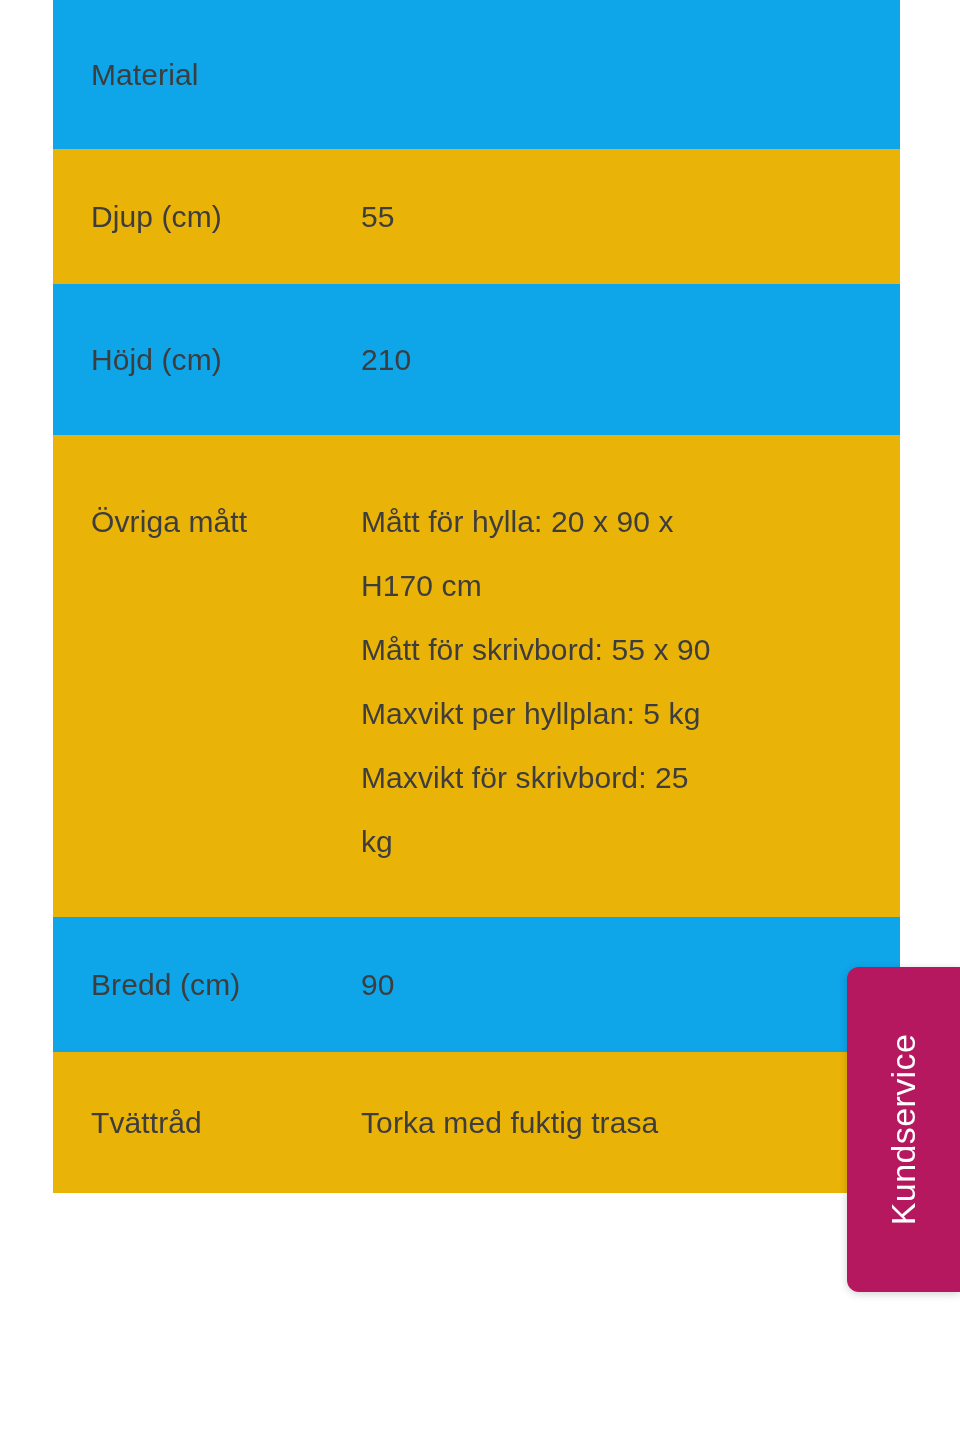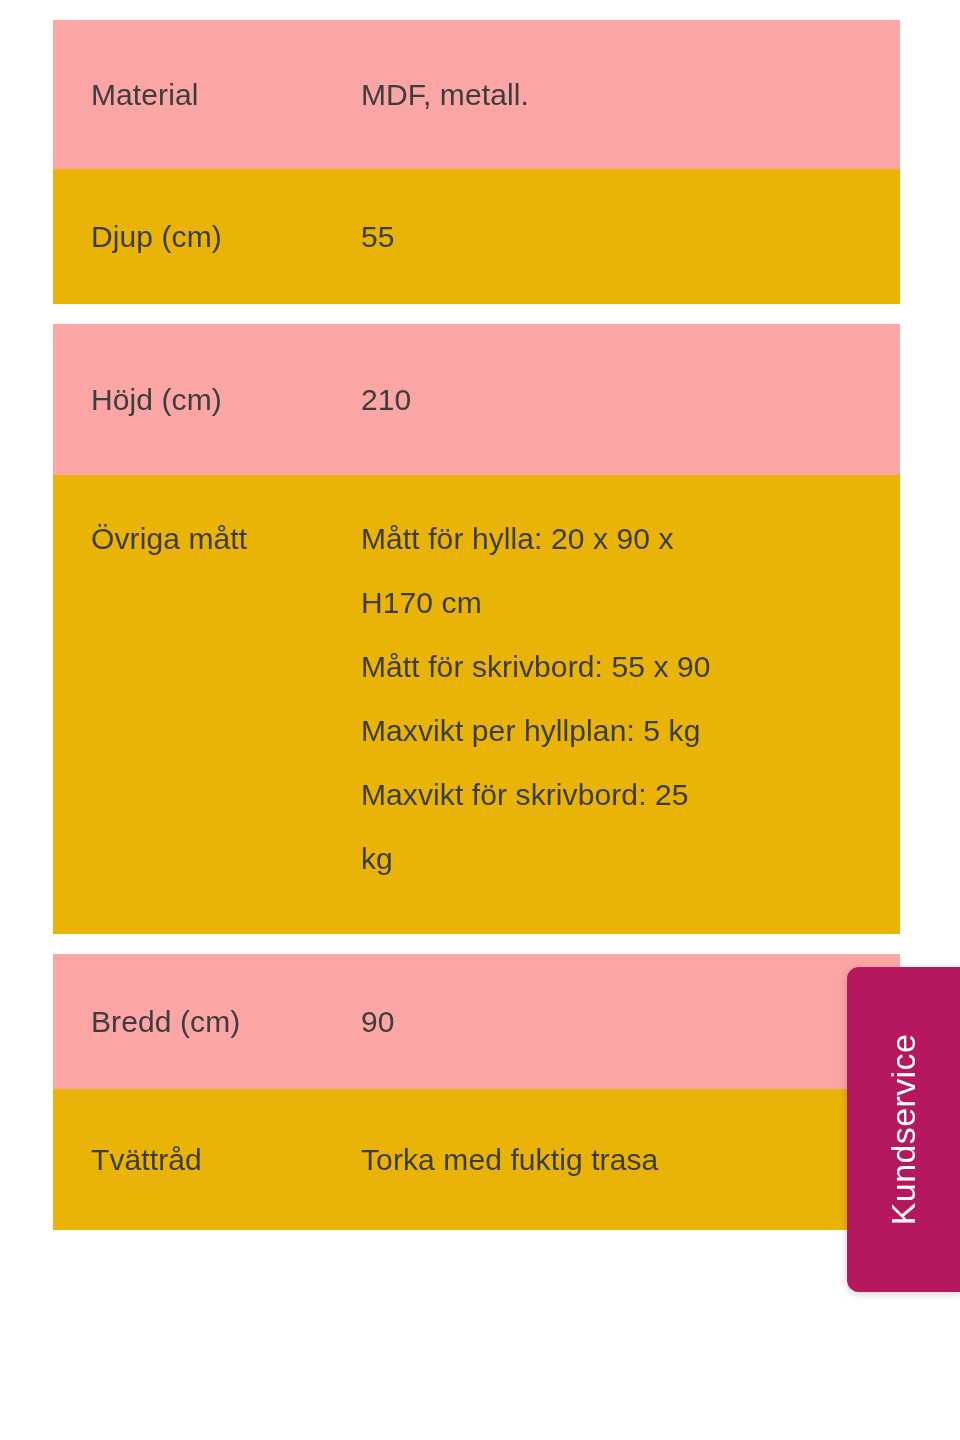--- a/index.html
+++ b/index.html
@@ -23,22 +23,21 @@
     width: 847px;
   }
 
   .spec-row {
     display: flex;
     align-items: flex-start;
     box-sizing: border-box;
     padding: 0;
   }
   .spec-row.shaded {
-    background: #fca5a5;
-    margin-top: 20px;
+    background: #0ea5e9;
   }
   .spec-row.plain {
     background: #eab308;
   }
 
   .spec-label {
     flex: 0 0 308px;
     box-sizing: border-box;
     padding: 40px 0 40px 38px;
     font-size: 30px;
@@ -70,21 +69,21 @@
   .row-material .spec-label,
   .row-material .spec-value { padding-top: 52px; padding-bottom: 52px; }
 
   .row-djup .spec-label,
   .row-djup .spec-value { padding-top: 45px; padding-bottom: 45px; }
 
   .row-hojd .spec-label,
   .row-hojd .spec-value { padding-top: 53px; padding-bottom: 53px; }
 
   .row-ovriga .spec-label,
-  .row-ovriga .spec-value { padding-top: 41px; padding-bottom: 53px; }
+  .row-ovriga .spec-value { padding-top: 64px; padding-bottom: 53px; }
 
   .row-bredd .spec-label,
   .row-bredd .spec-value { padding-top: 45px; padding-bottom: 45px; }
 
   .row-tvatt .spec-label,
   .row-tvatt .spec-value { padding-top: 48px; padding-bottom: 48px; }
 
   
   .cs-tab {
     position: absolute;
@@ -108,23 +107,20 @@
     font-size: 34px;
     letter-spacing: 0.4px;
   }
 </style>
 </head>
 <body>
 
 <div class="spec-table">
     <div class="spec-row shaded row-material">
       <div class="spec-label">Material</div>
-      <div class="spec-value">
-        <span class="vline">MDF, metall.</span>
-      </div>
     </div>
     <div class="spec-row plain row-djup">
       <div class="spec-label">Djup (cm)</div>
       <div class="spec-value">
         <span class="vline">55</span>
       </div>
     </div>
     <div class="spec-row shaded row-hojd">
       <div class="spec-label">Höjd (cm)</div>
       <div class="spec-value">

